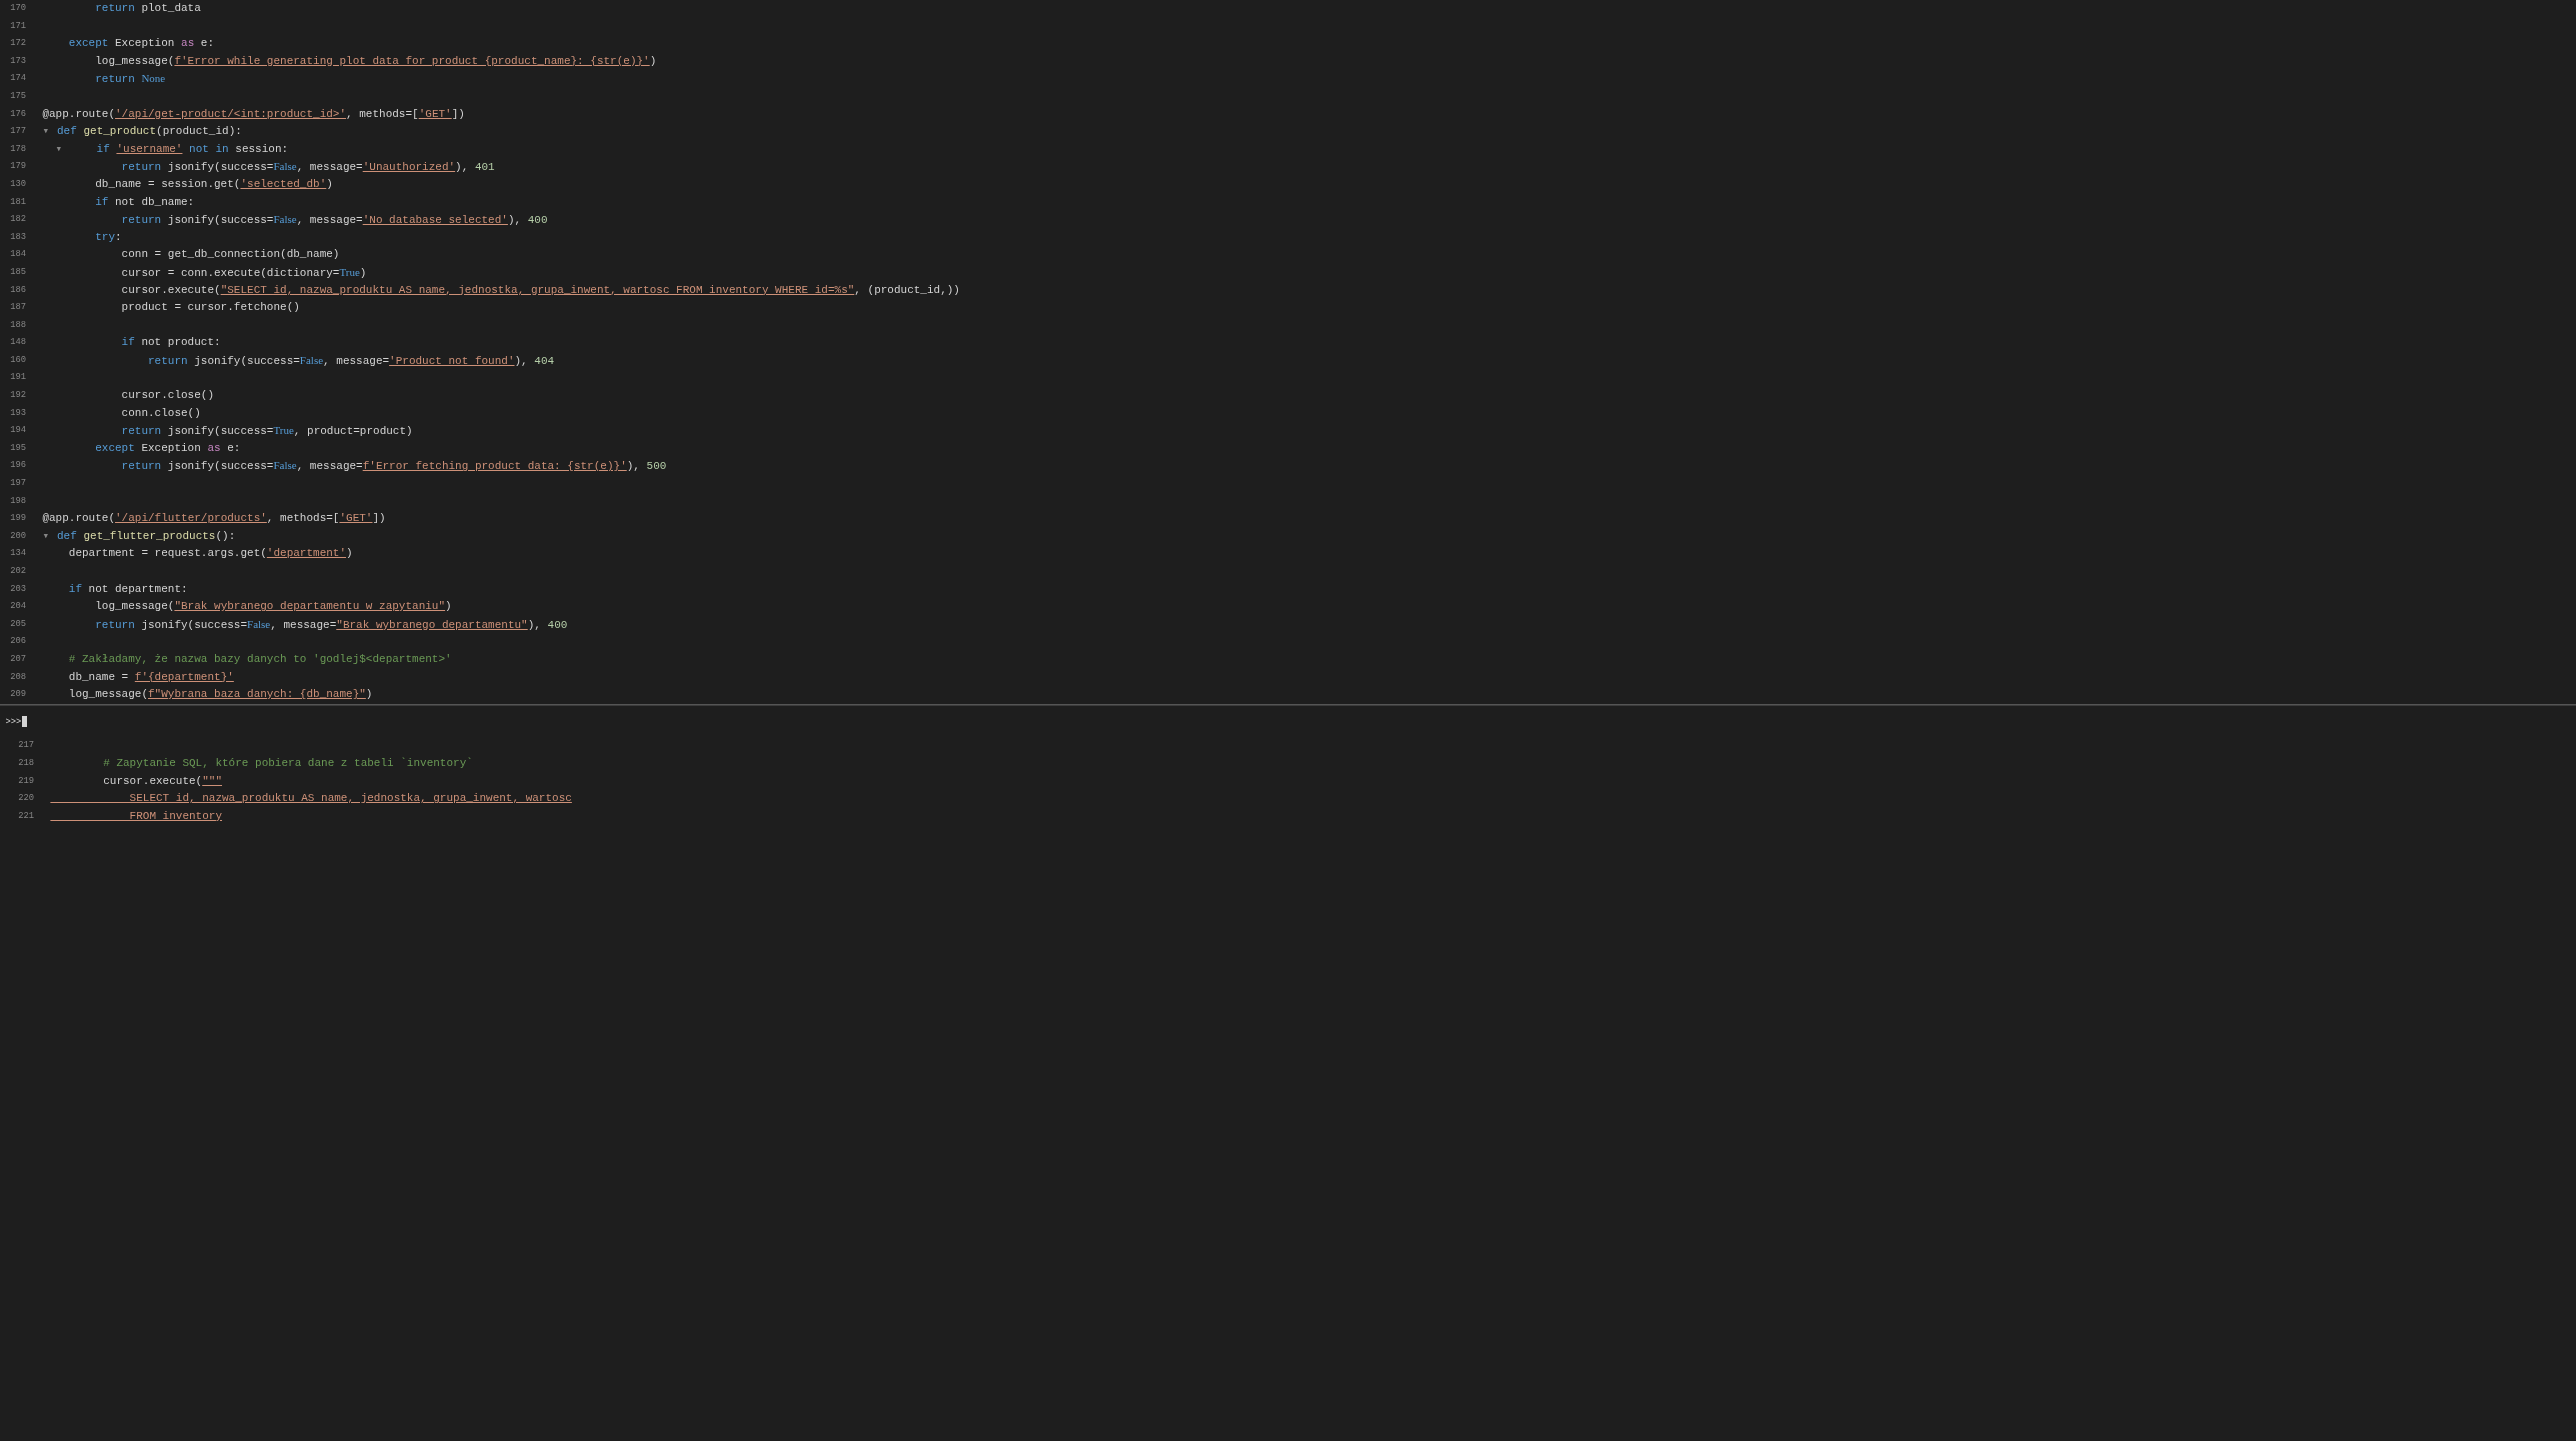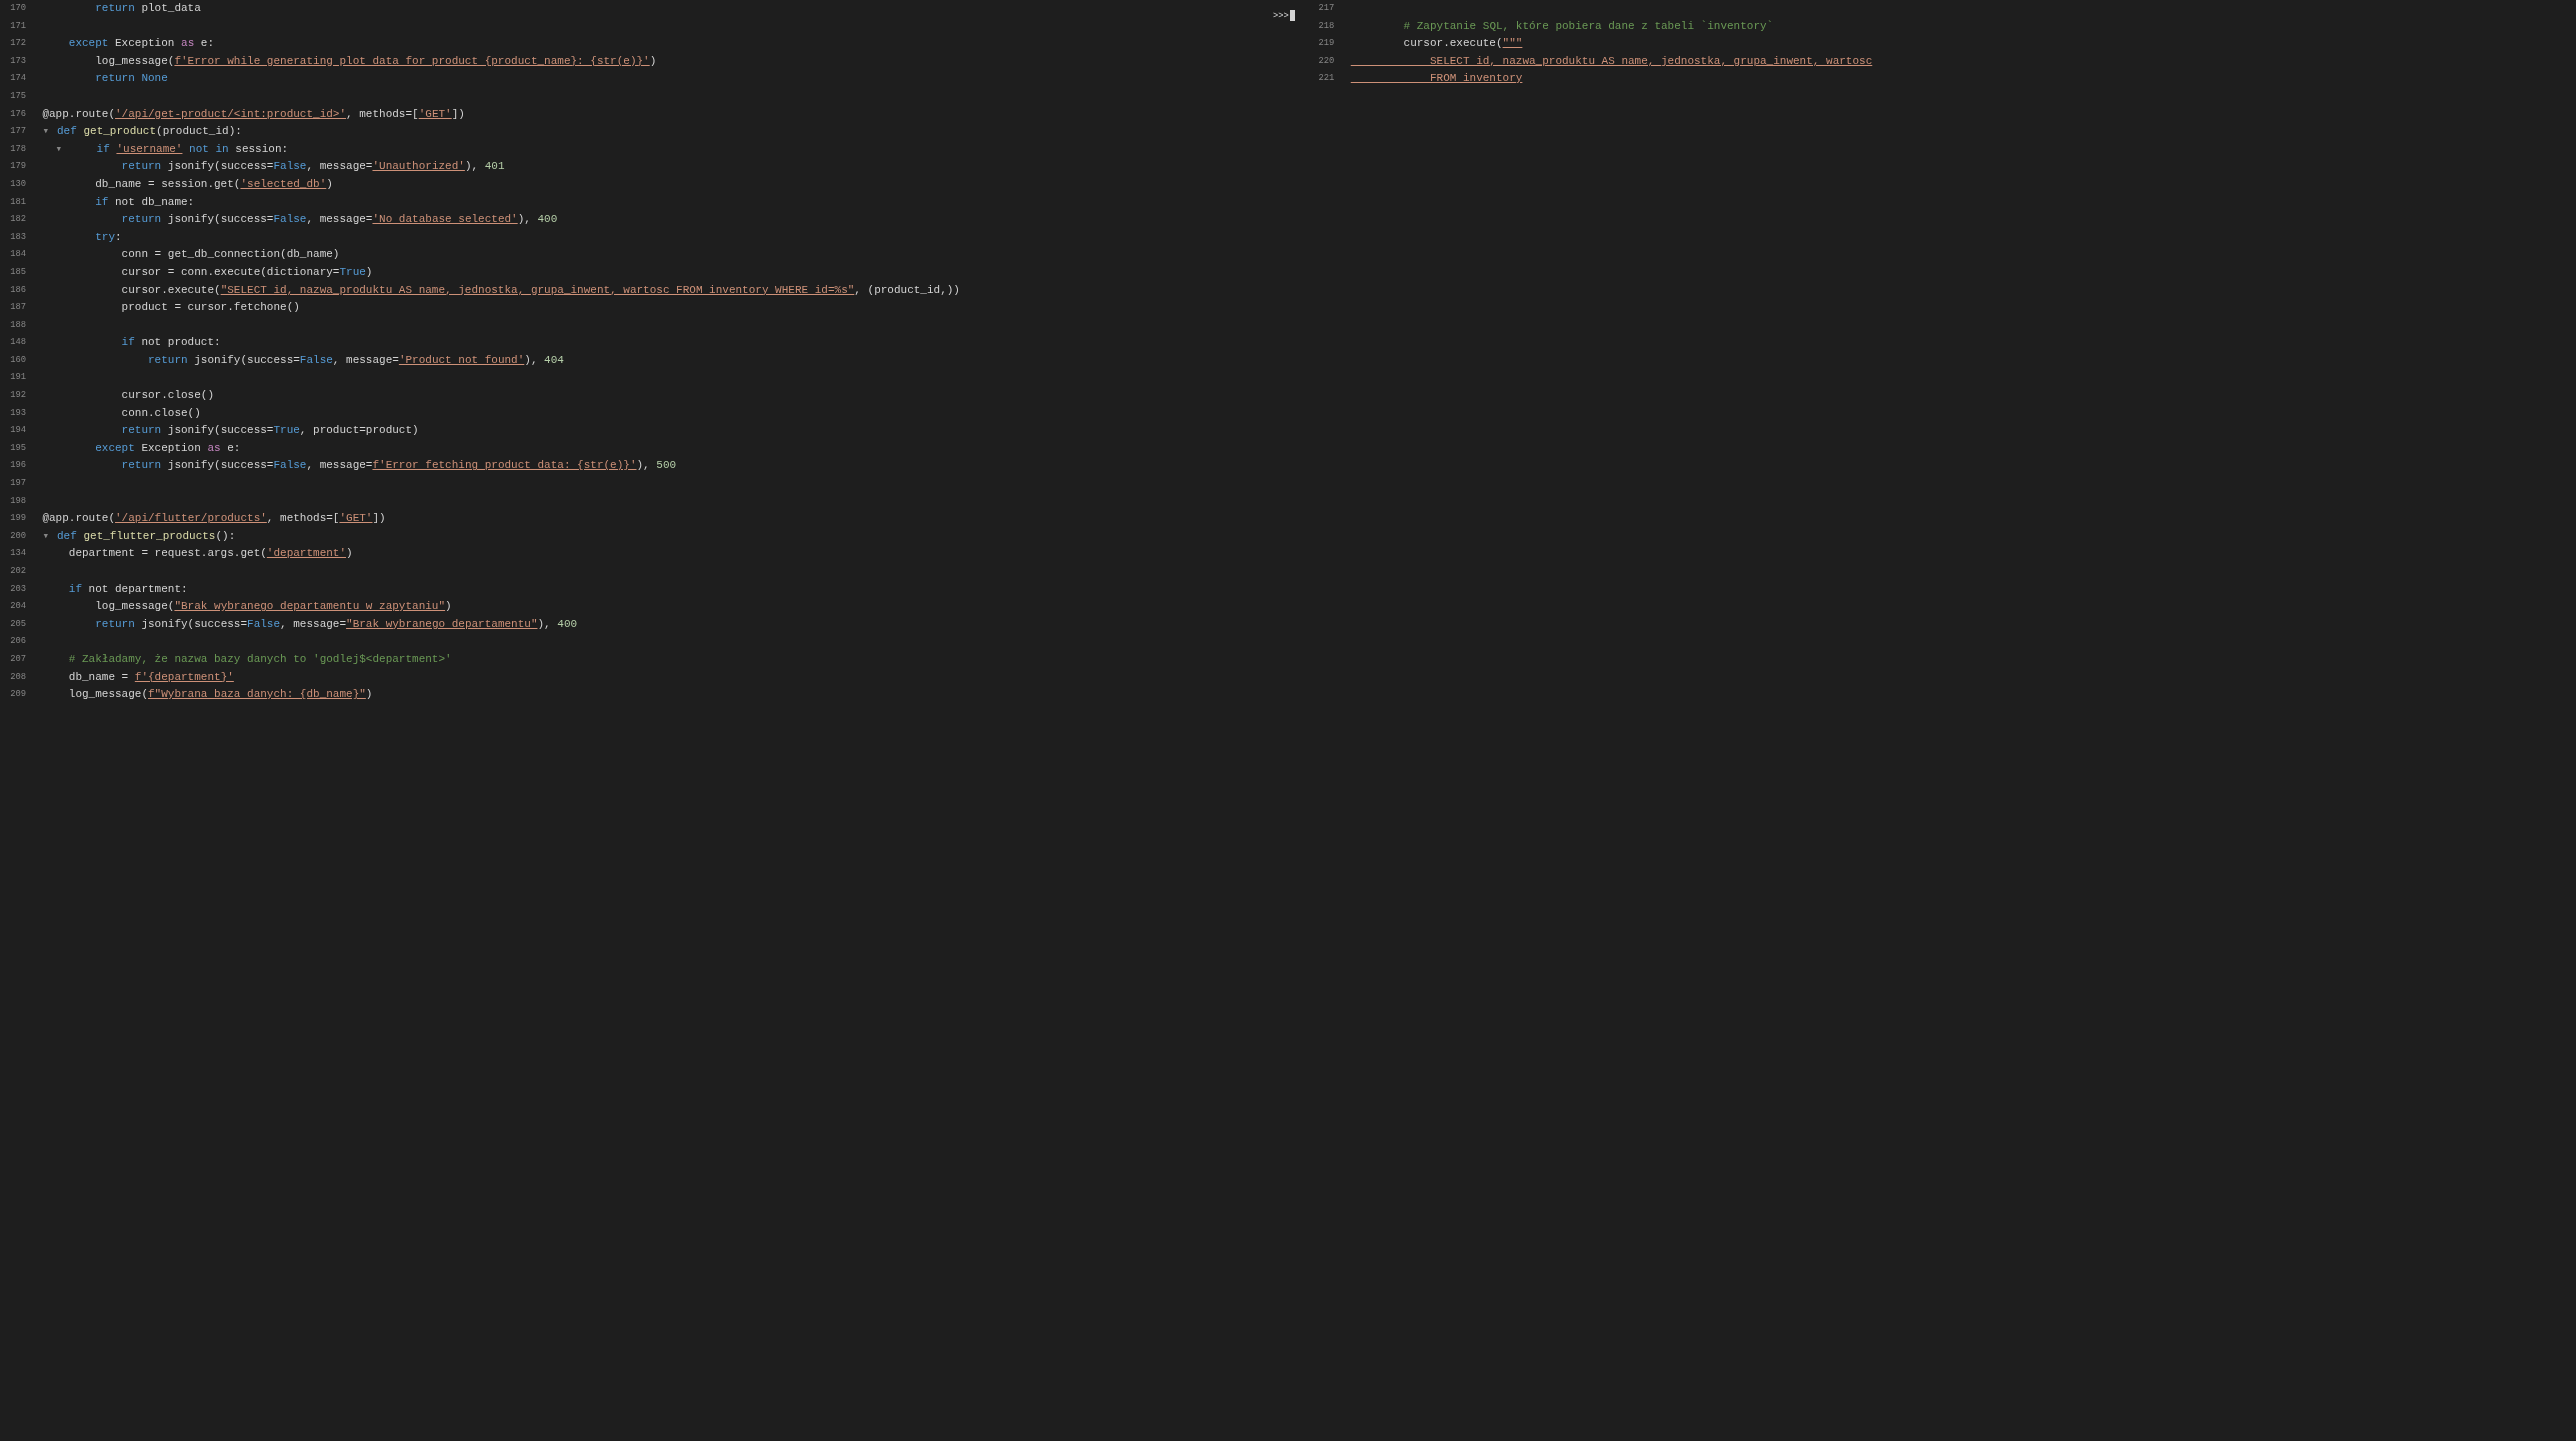--- a/index.html
+++ b/index.html
@@ -11,21 +11,21 @@
       background-color: #1e1e1e;
       font-family: 'Courier New', Courier, monospace;
       font-size: 8.8px;
       color: #d4d4d4;
       overflow: hidden;
       width: 2576px;
       height: 1441px;
     }
     .editor-container {
       display: flex;
-      flex-direction: row;
+      flex-direction: column;
       width: 100%;
       height: 100%;
       background-color: #1e1e1e;
     }
     .code-area {
       display: flex;
       flex-direction: column;
       flex: 1;
       overflow: hidden;
     }
@@ -50,21 +50,21 @@
       white-space: pre;
       font-size: 11px;
       padding-left: 5.4px;
     }
     
     .kw { color: #569cd6; }
     .fn { color: #dcdcaa; } 
     .string { color: #ce9178; text-decoration: underline; } 
     .comment { color: #6a9955; }
     .num { color: #b5cea8; } 
-    .bool { color: #569cd6; }
+    .bool { color: #569cd6; font-family: Liberation Serif, serif; }
     .normal { color: #d4d4d4; } 
     .as-kw { color: #c586c0; } 
     
     
     .terminal-divider {
       height: 2.7px;
       background-color: #3c3c3c;
       border-top: 0.7px solid #555;
     }
     .terminal-area {

